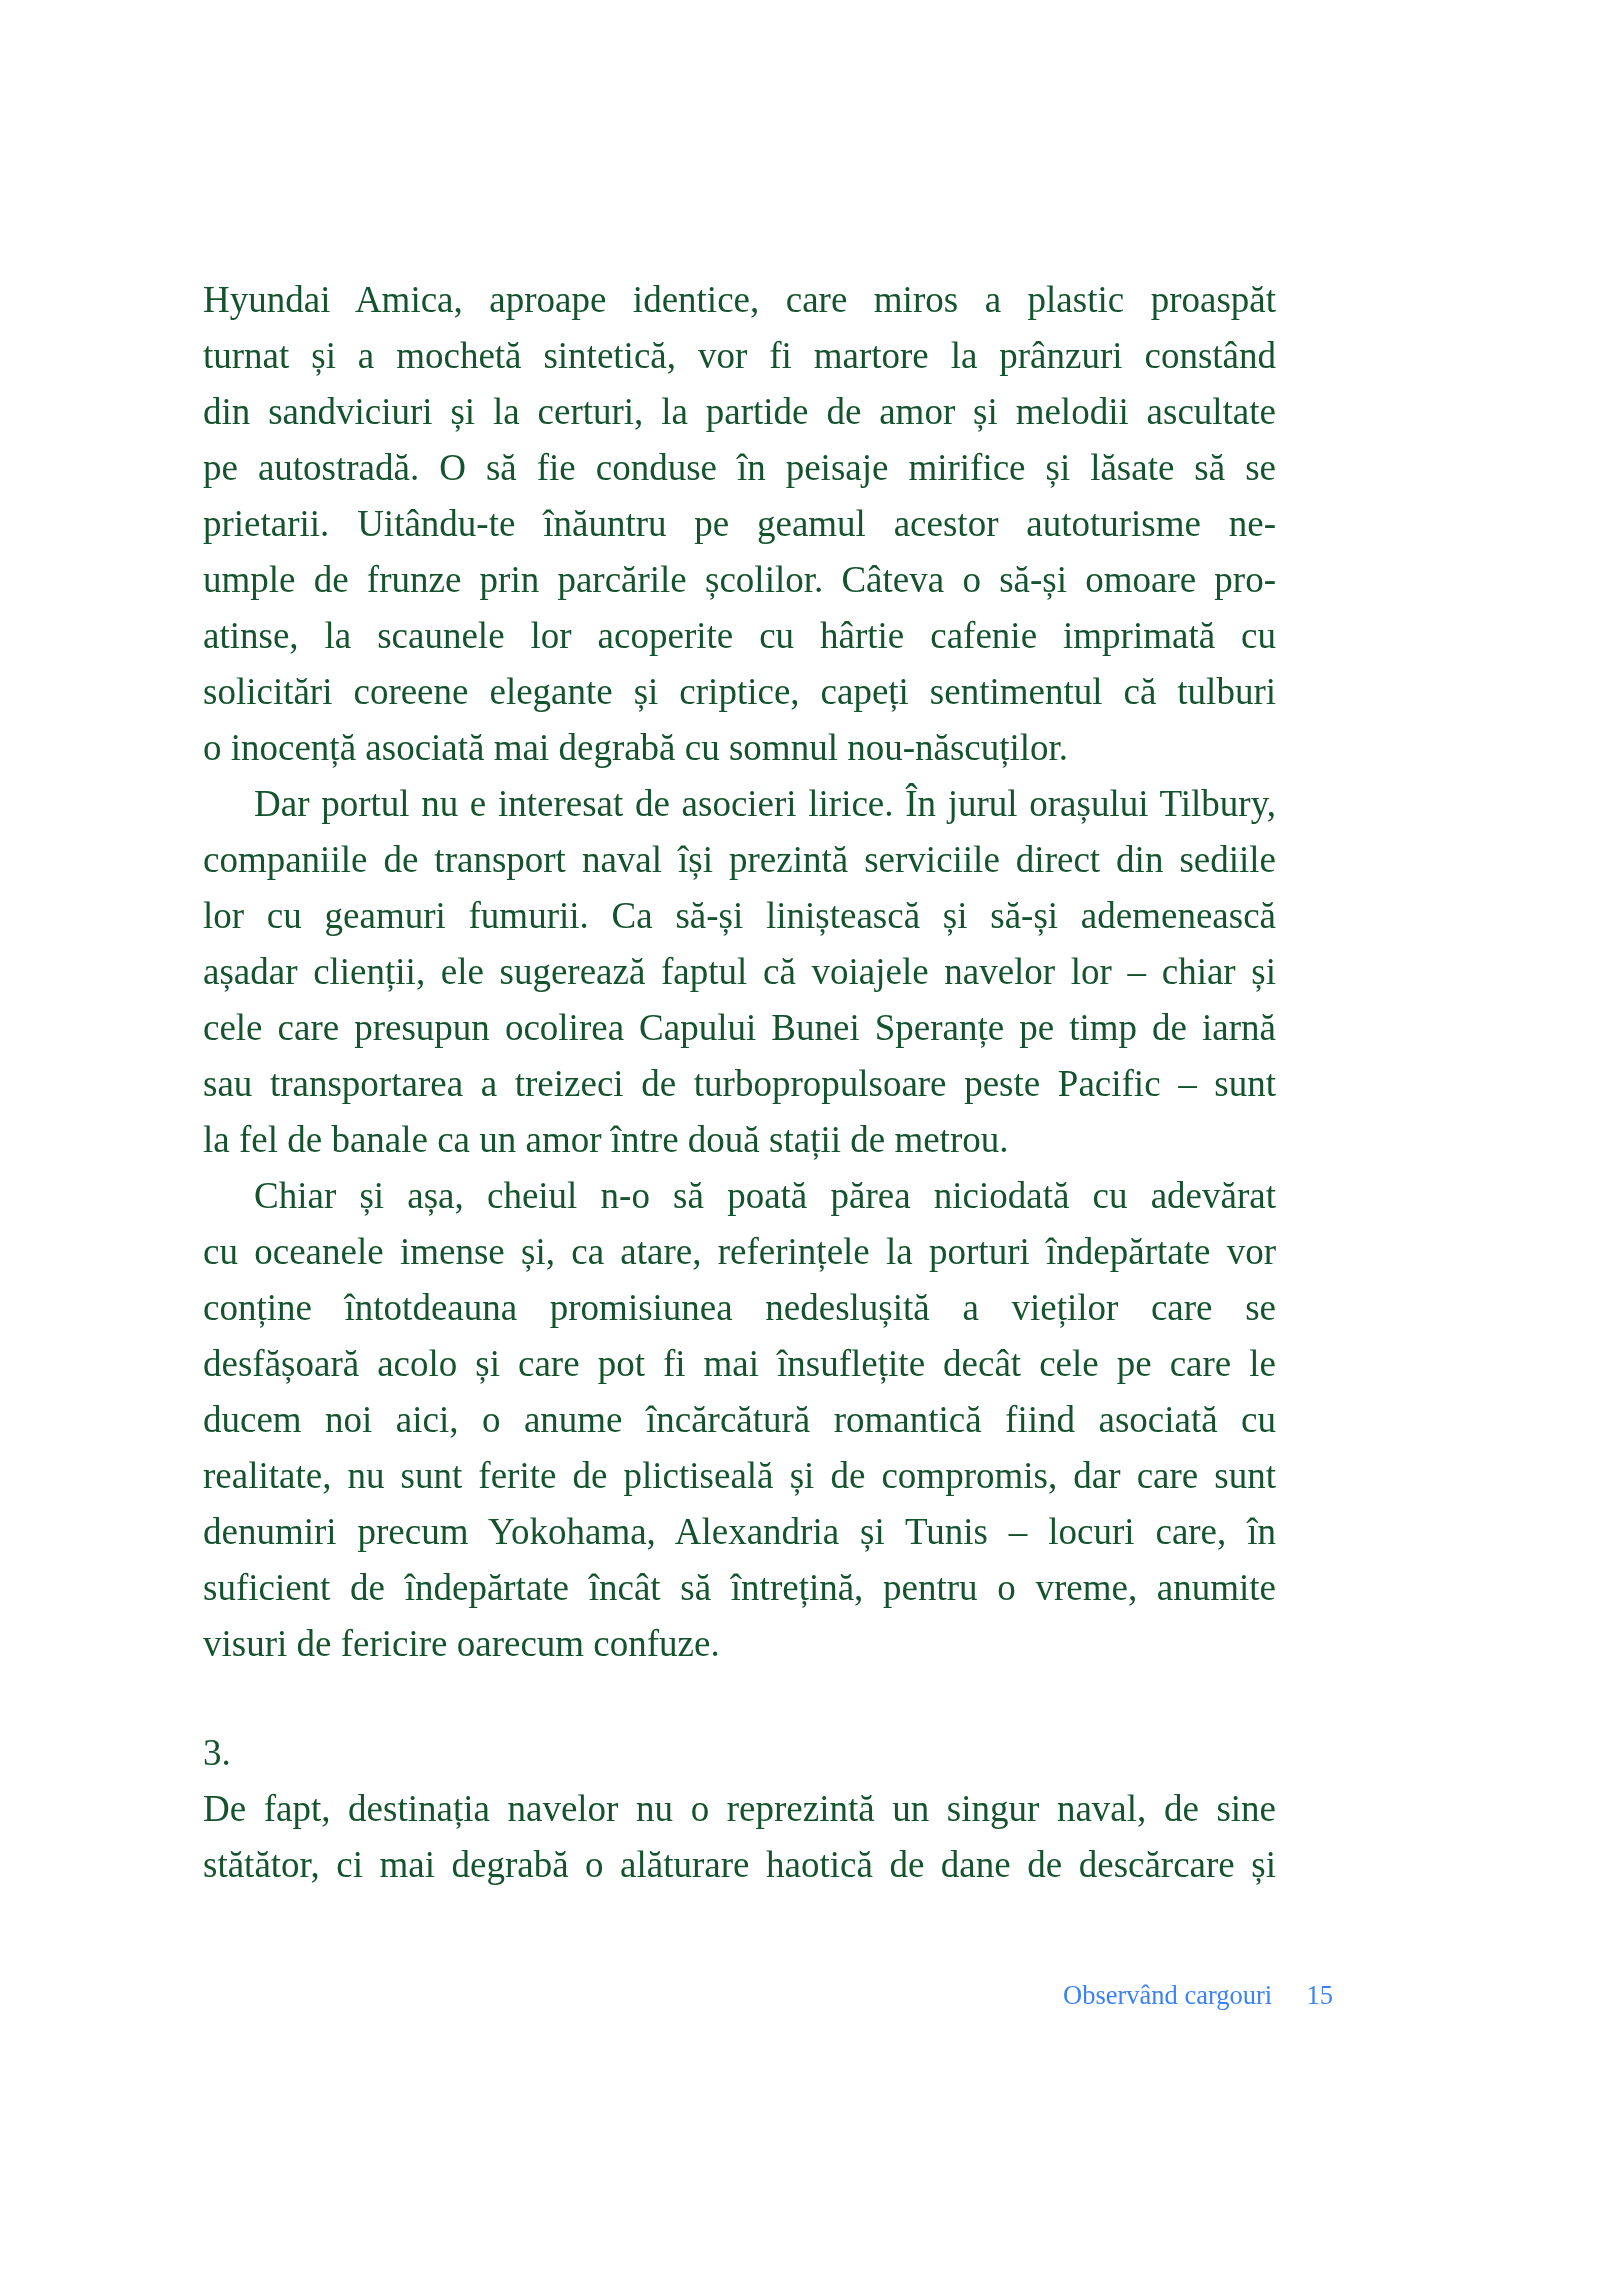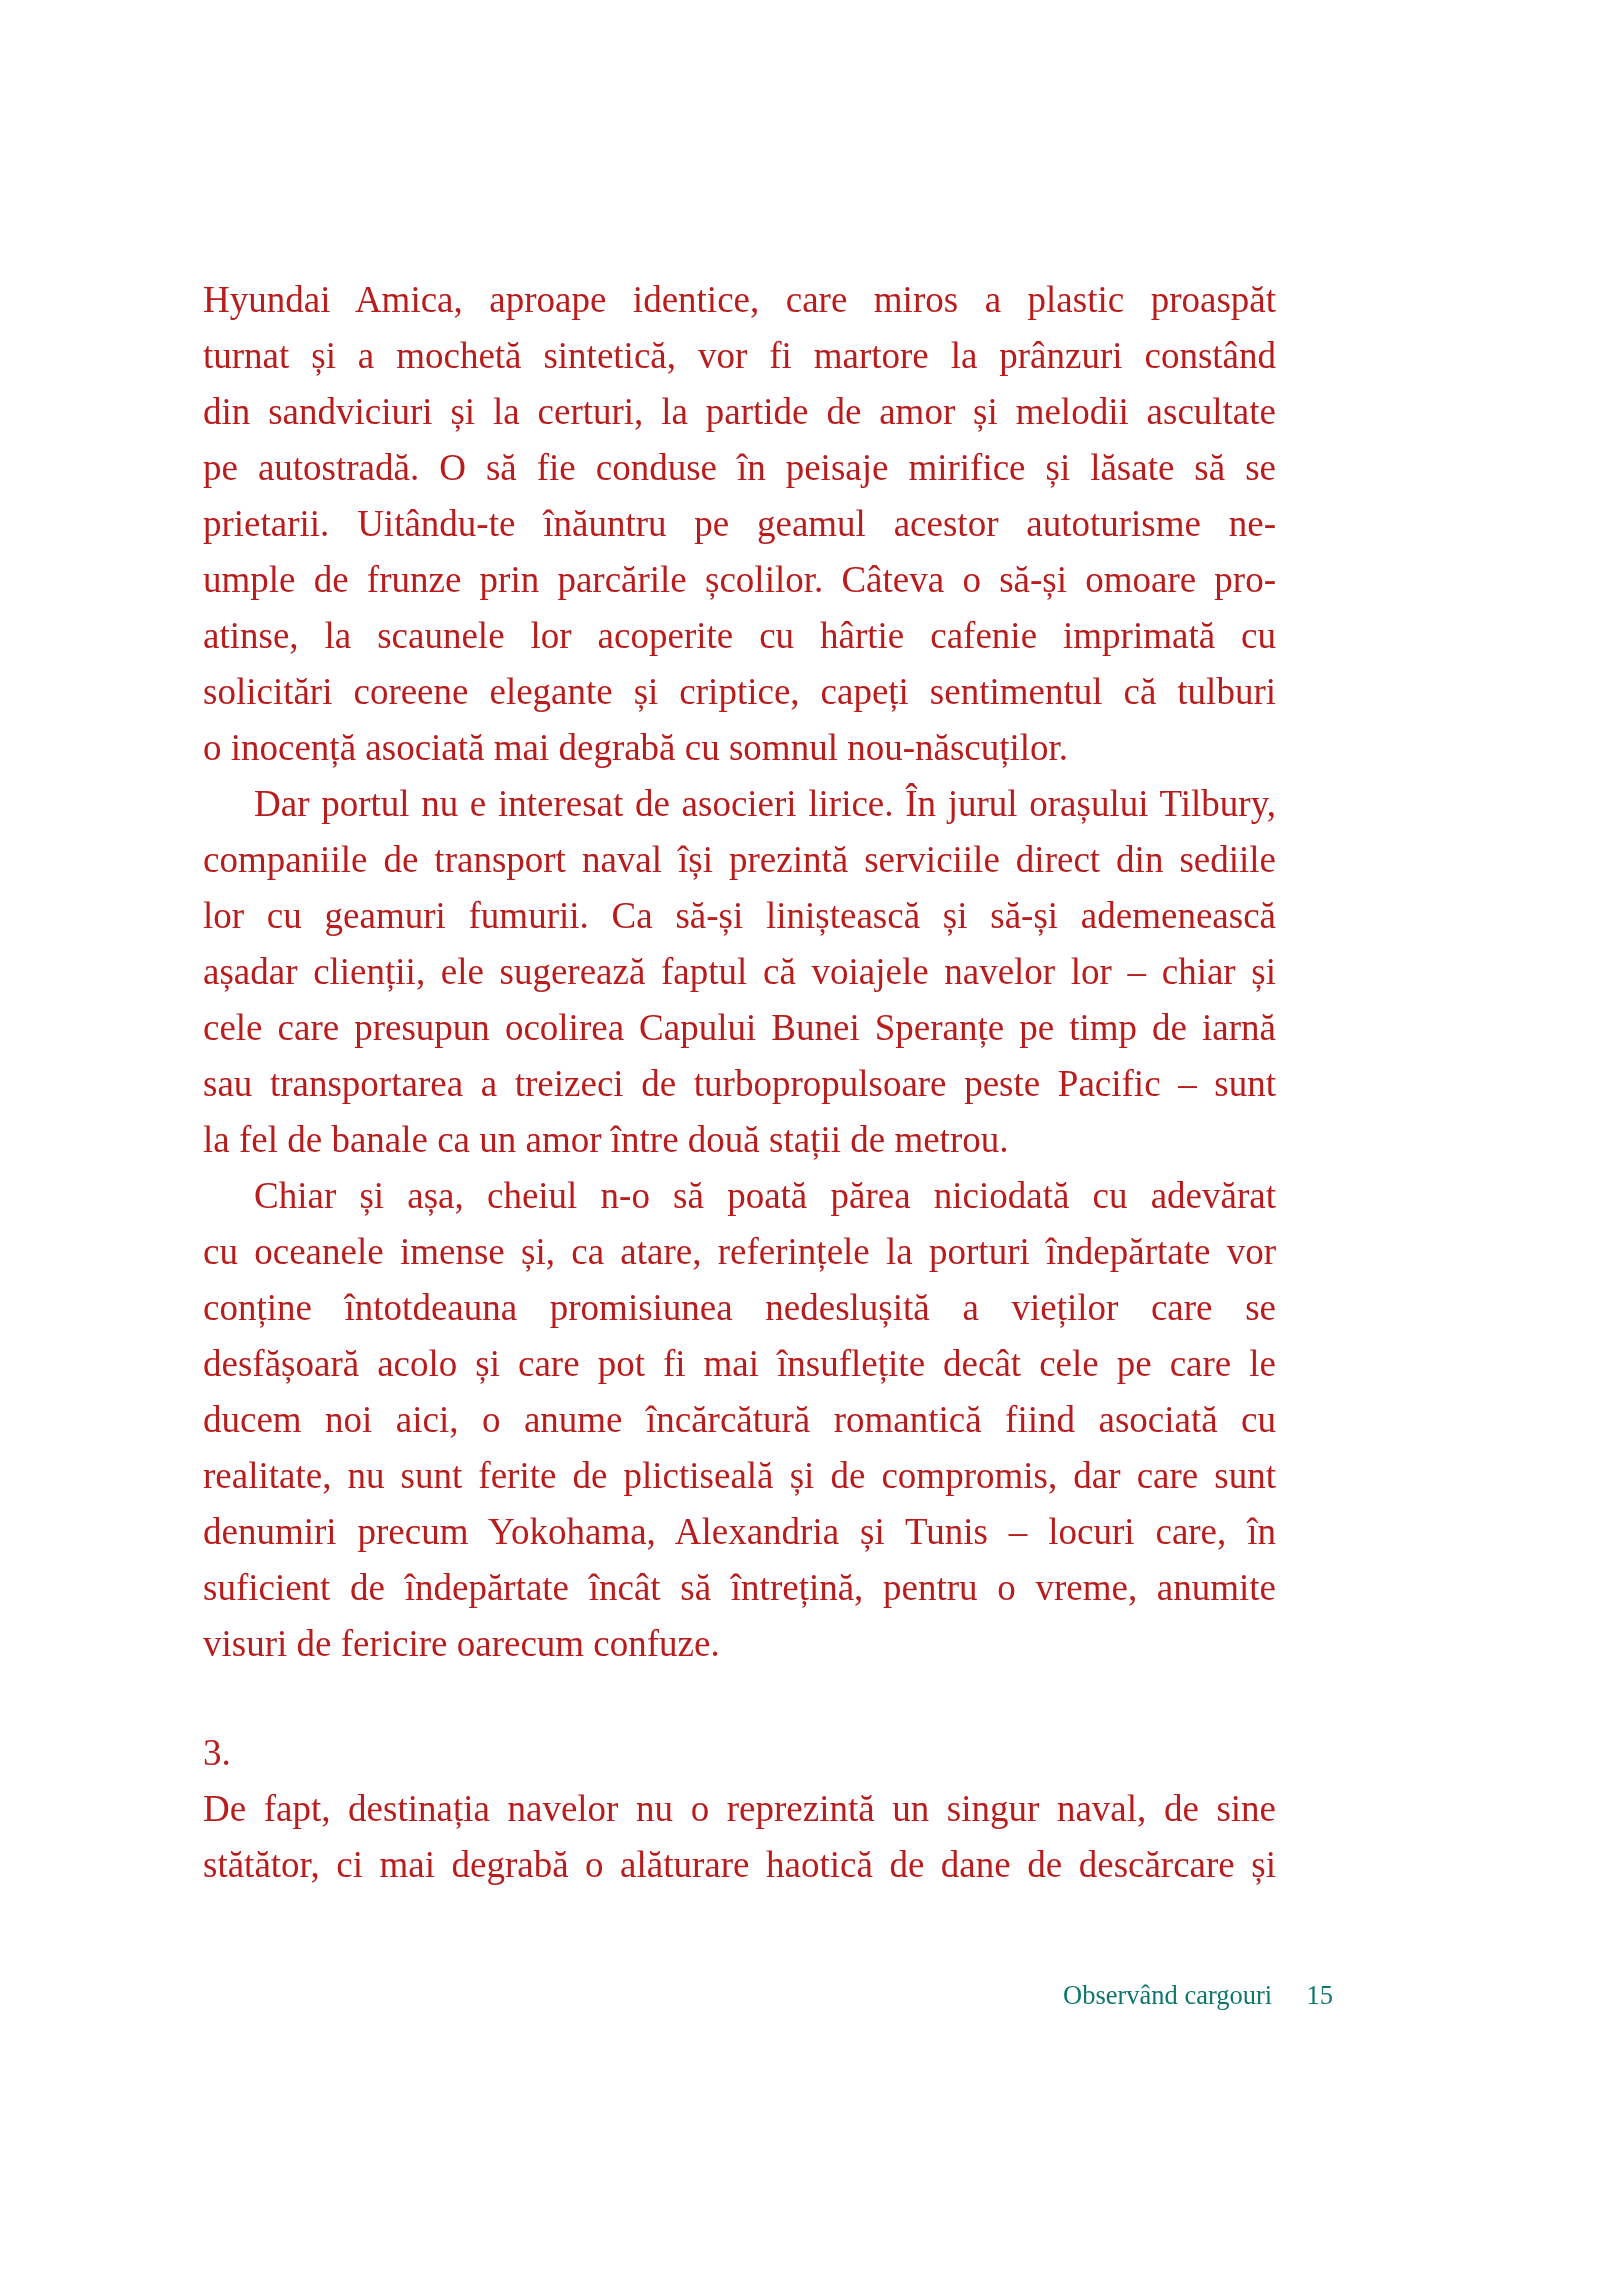--- a/index.html
+++ b/index.html
@@ -1,35 +1,35 @@
 <!DOCTYPE html>
 <html><head>
 <meta charset="utf-8">
 <style>
   html, body { margin: 0; padding: 0; background: #ffffff; }
   body { width: 1621px; height: 2293px; position: relative; overflow: hidden; }
   .page { position: absolute; left: 0; top: 0; width: 1621px; height: 2293px; background: #ffffff; }
   .text-block {
     position: absolute; left: 203px; top: 272px; width: 1073px;
     font-family: "Liberation Serif", "DejaVu Serif", serif;
-    font-size: 37px; color: #b91c1c;
+    font-size: 37px; color: #14532d;
   }
   .line {
     height: 56px; line-height: 56px; white-space: nowrap;
     text-align: justify; text-align-last: justify;
     overflow: visible;
   }
   .line.last { text-align-last: left; }
   .line.indent { padding-left: 51px; }
   .gap { height: 53px; }
   .section-number { height: 56px; line-height: 56px; text-align: left; }
   .footer {
     position: absolute; top: 1980px; left: 1063px; width: 270px;
     font-family: "Liberation Serif", "DejaVu Serif", serif;
-    font-size: 26.5px; color: #0f766e; display: flex; justify-content: space-between;
+    font-size: 26.5px; color: #3b82f6; display: flex; justify-content: space-between;
   }
 </style>
 </head>
 <body>
 
 <div class="page">
   <div class="text-block">
     <div id="paragraphs">
         <div>
           <div class="line">Hyundai Amica, aproape identice, care miros a plastic proaspăt</div>

